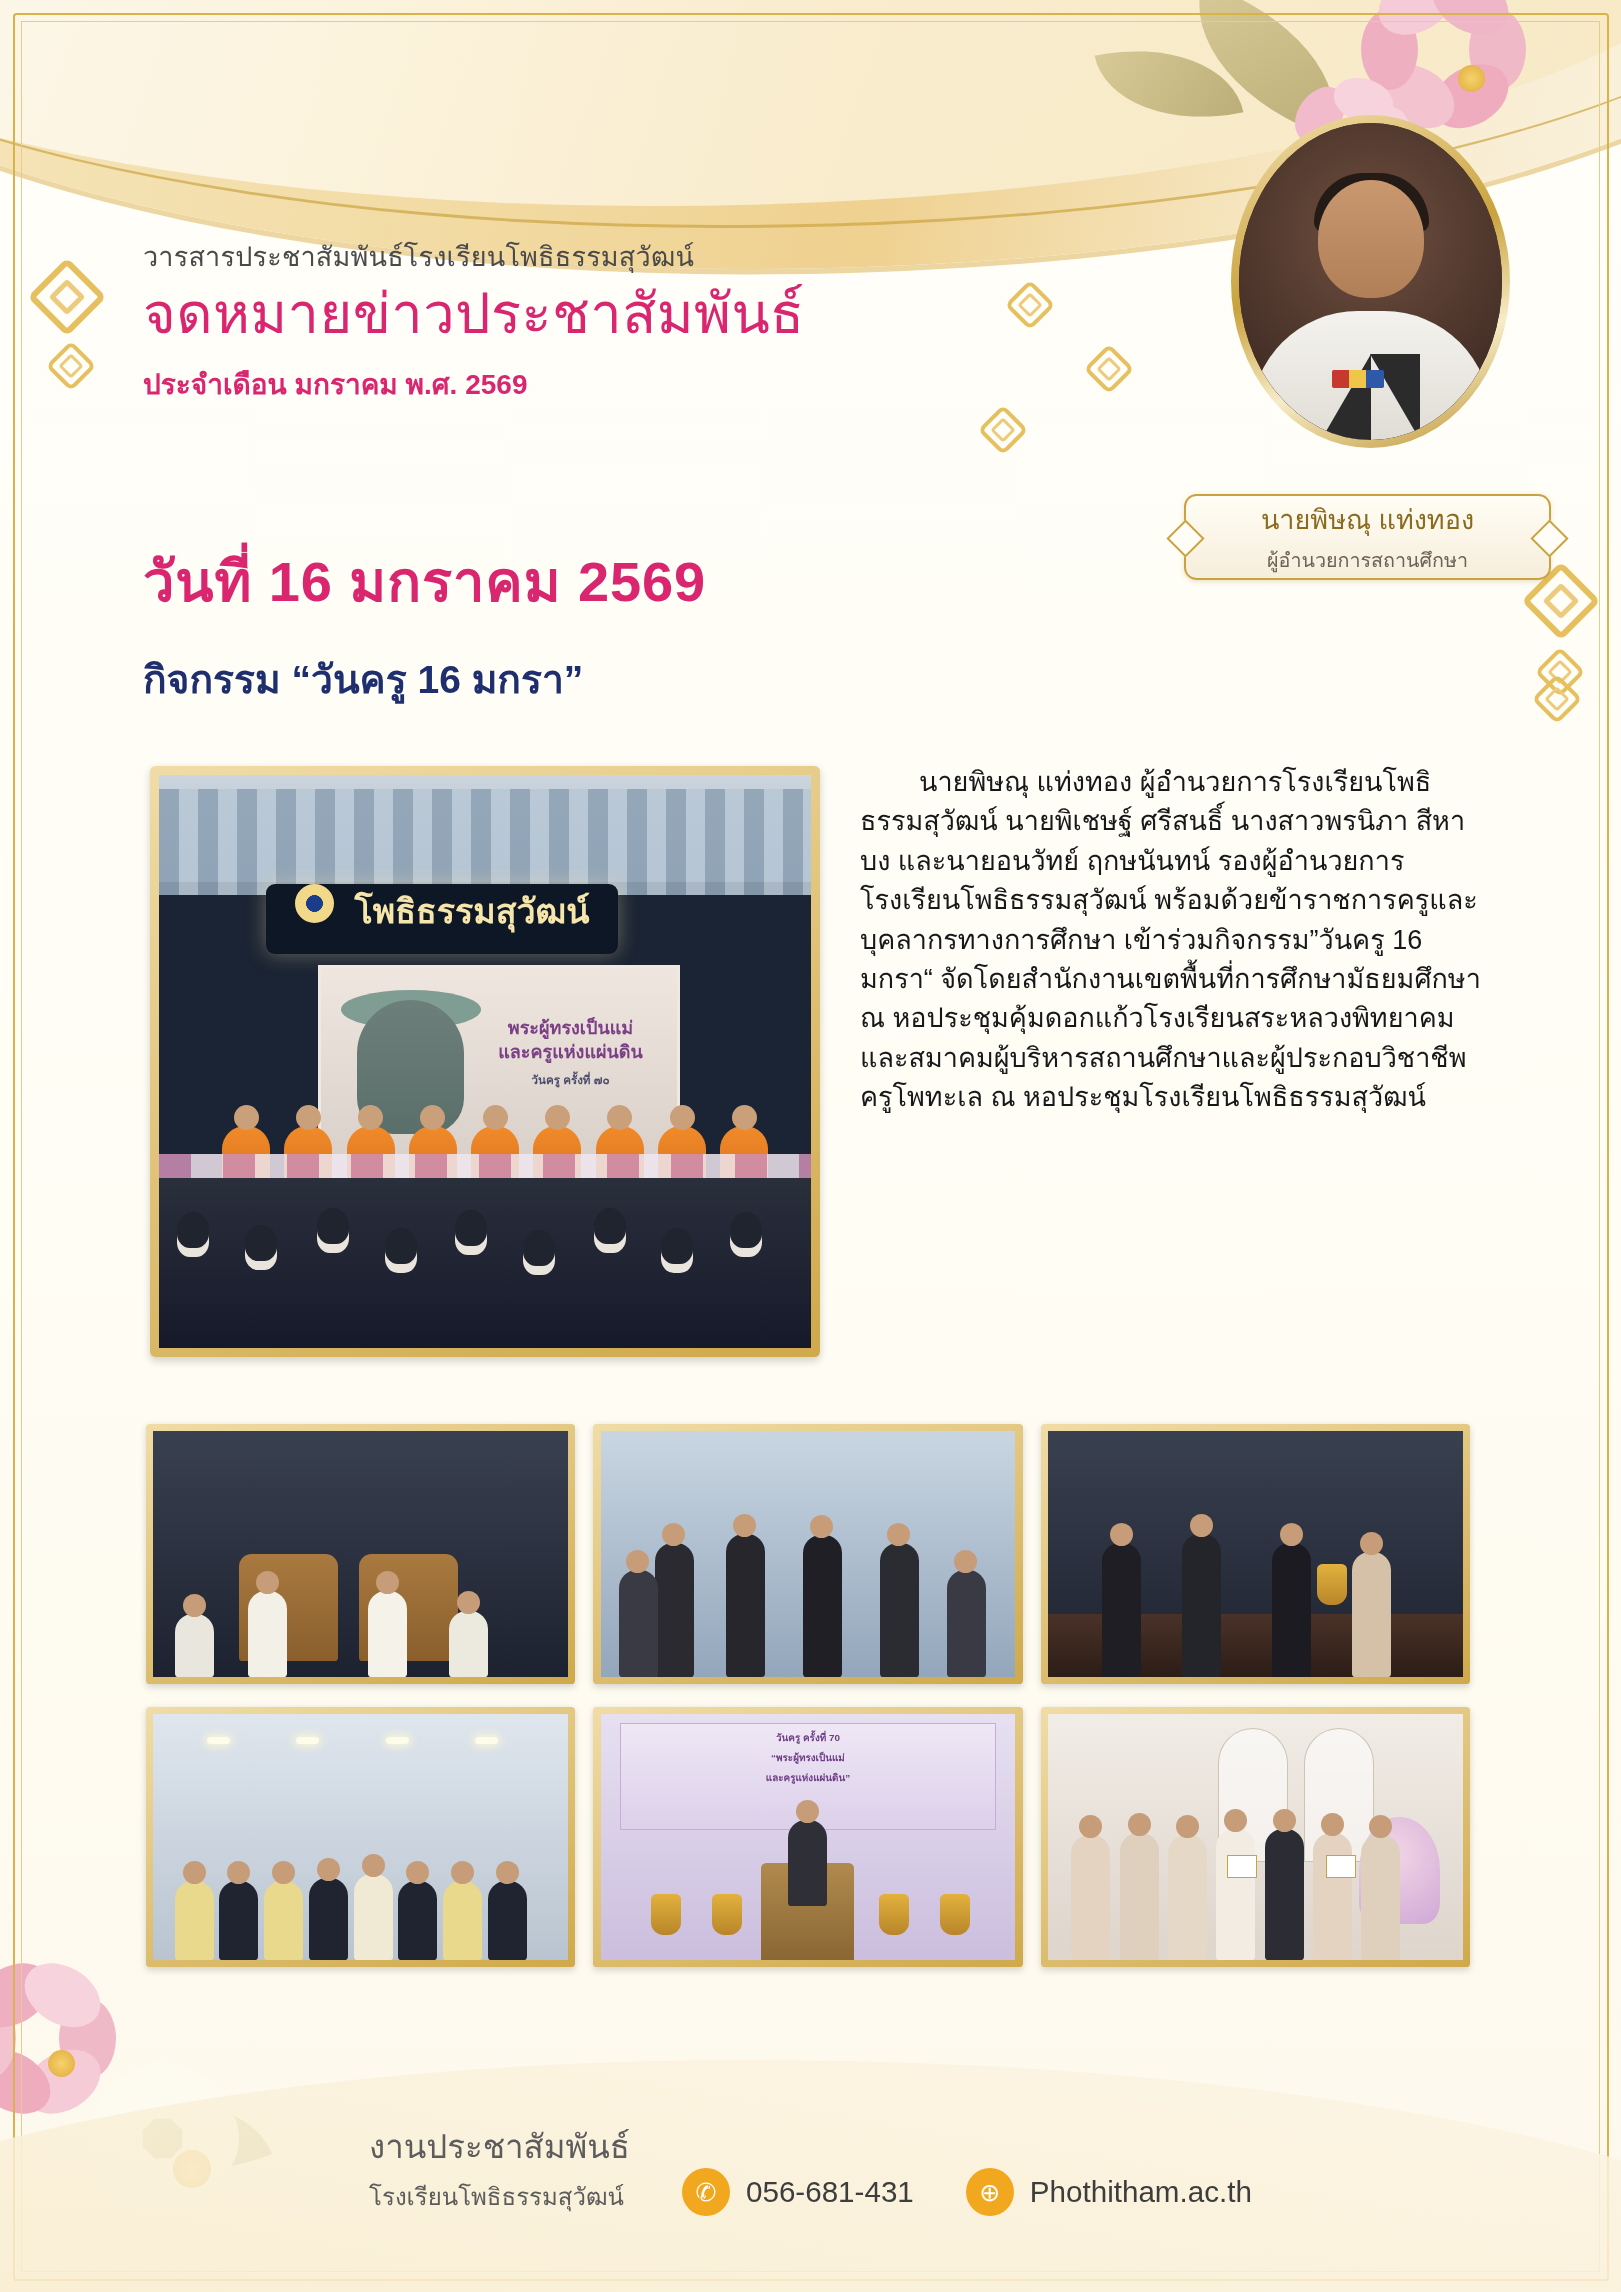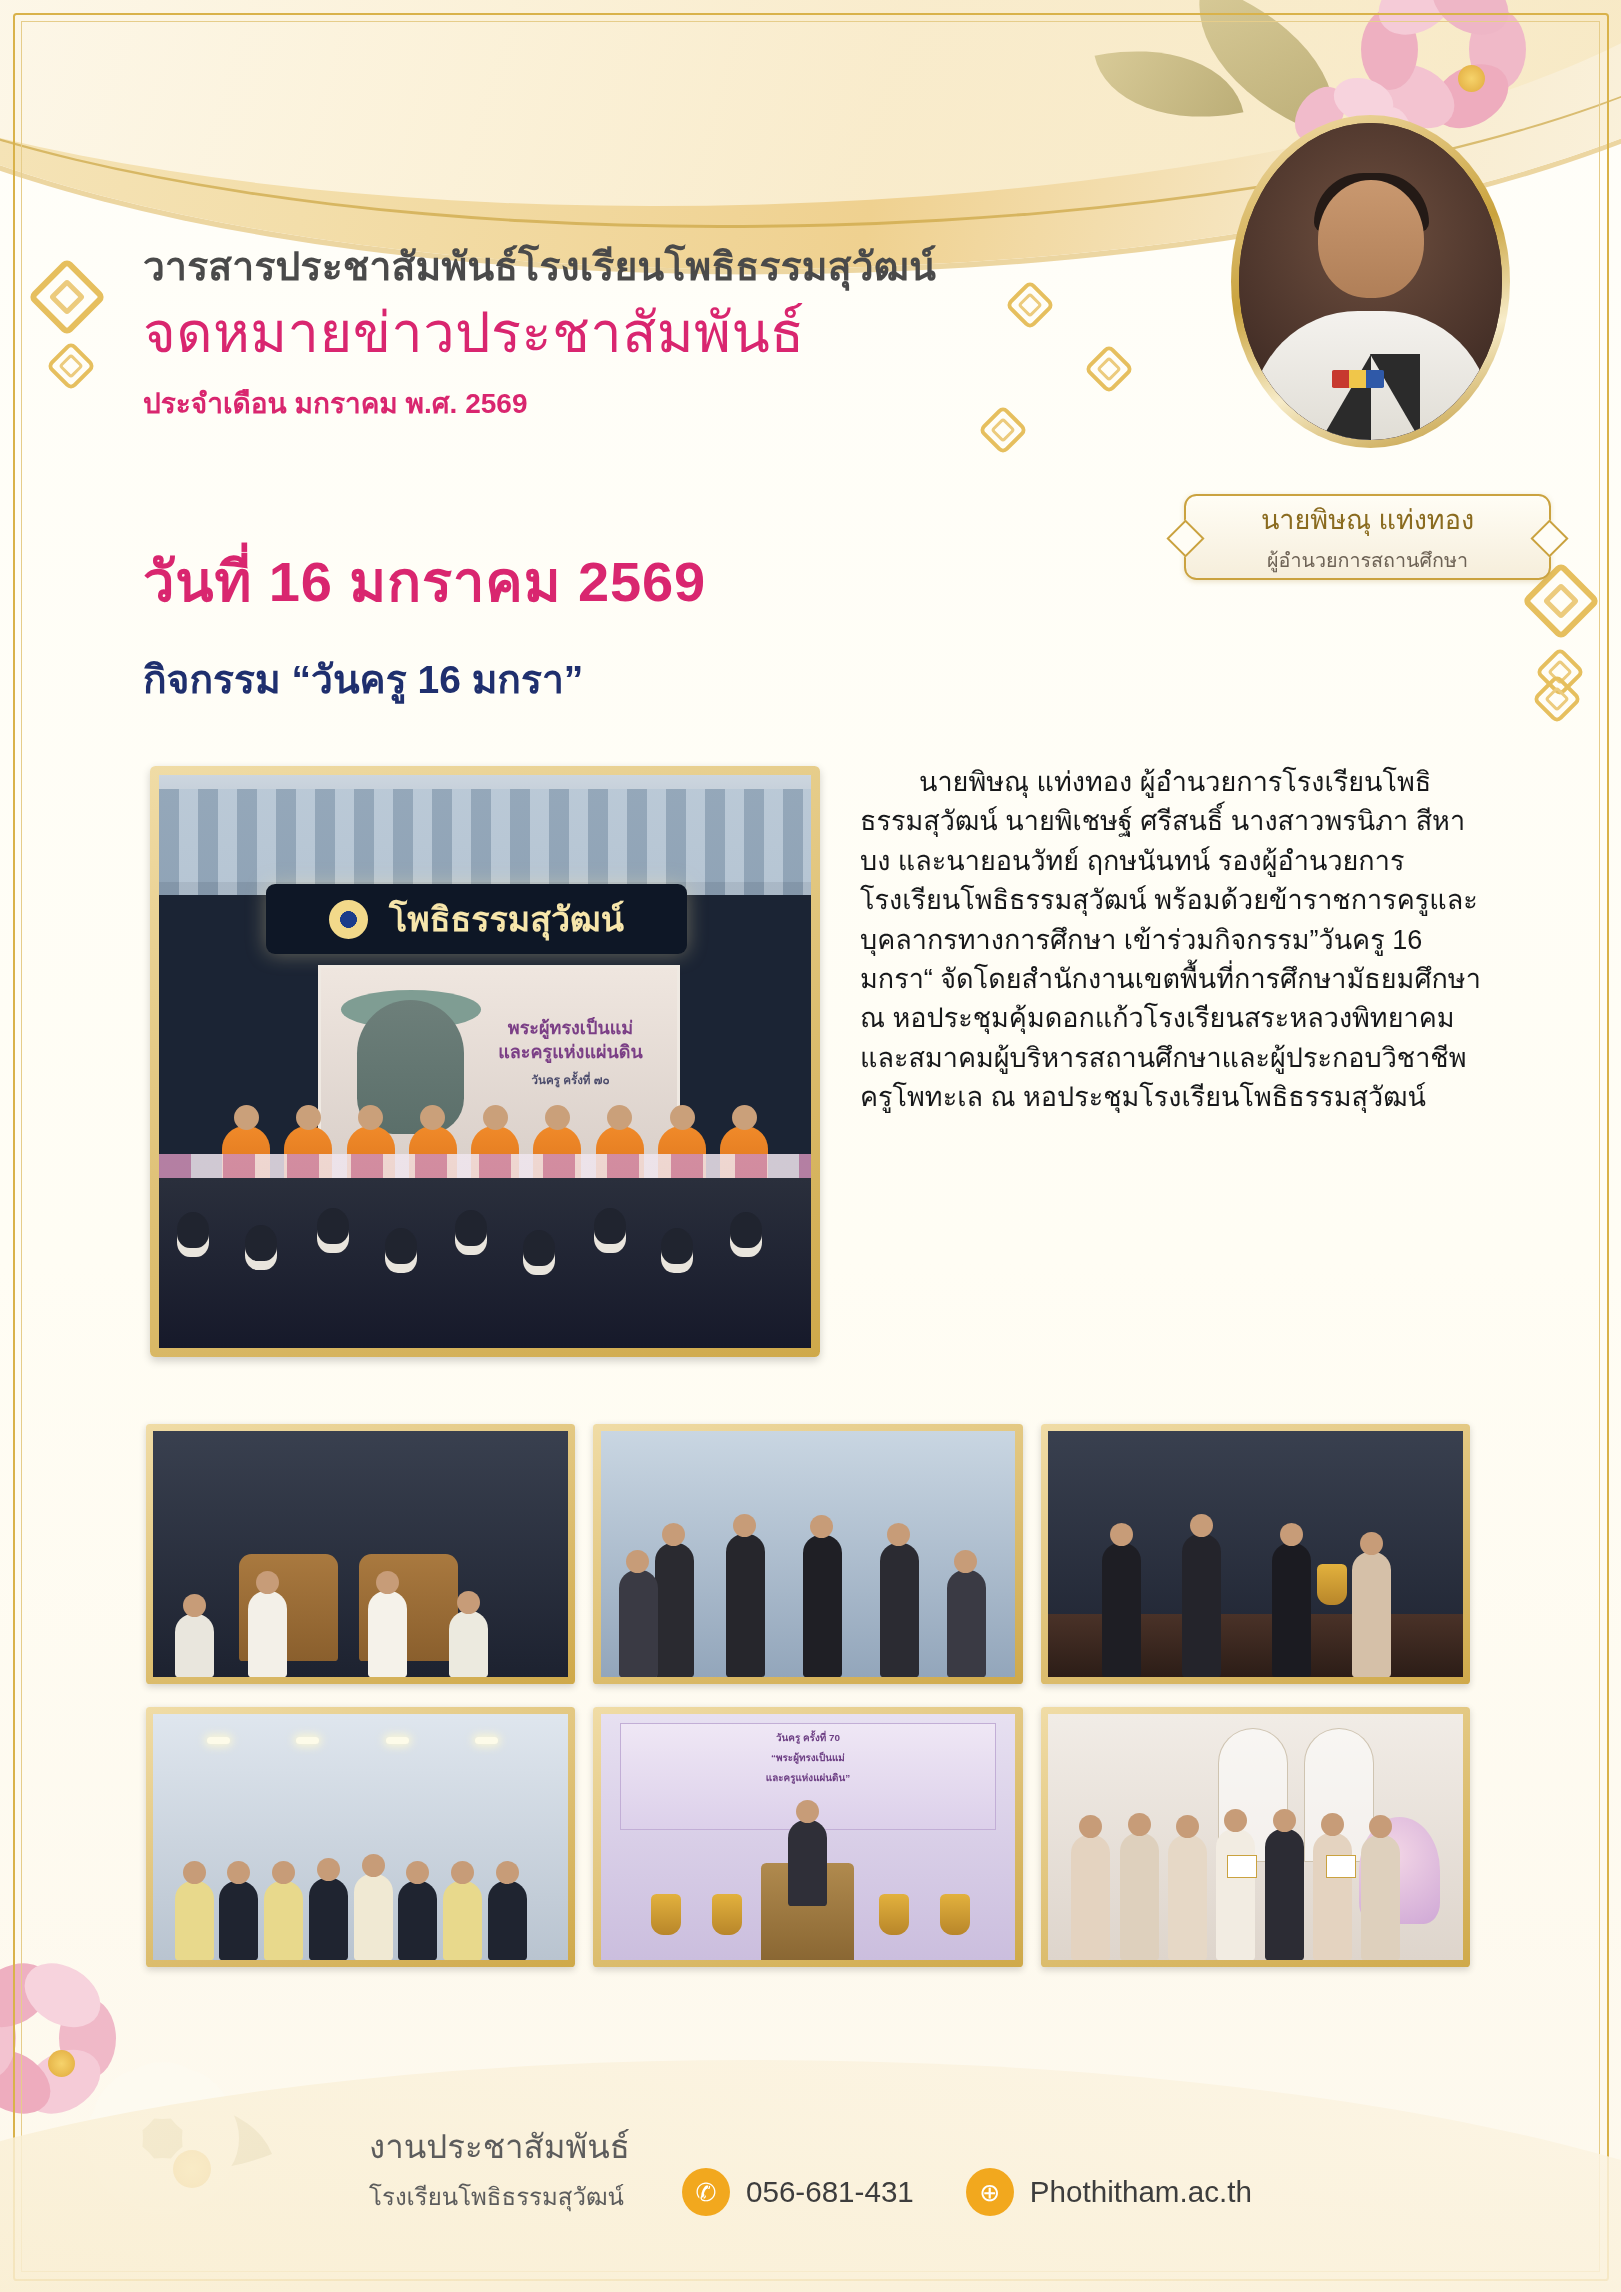--- a/index.html
+++ b/index.html
@@ -111,25 +111,24 @@
   .motif.sm::after{ inset:5.4px; border-width:3.6px;}
 
   
   .header {
     position: absolute;
     left: 143px;
     top: 235px;
     width: 985px;
   }
   .kicker {
-    font-size: 39px;
+    font-size: 27px;
     color: #4a4a4a;
     letter-spacing: 0.2px;
     margin-bottom: 5.4px;
-    font-weight: bold;
   }
   .main-title {
     font-size: 56px;
     font-weight: normal;
     color: #d9266f;
     letter-spacing: 0.4px;
     line-height: 1.12;
     text-shadow: 0 1.8px 0 rgba(255,255,255,.85);
   }
   .month {
@@ -274,24 +273,24 @@
     position:absolute; top:0; left:0; right:0; height: 107px;
     background: linear-gradient(180deg,#cdd6df,#9fb0c0);
   }
   .hall-drape {
     position:absolute; top: 14.3px; left: 0; right: 0; height: 106px;
     background: repeating-linear-gradient(90deg,#8fa3b6 0 19.7px,#b9c8d6 19.7px 39px);
     opacity:.9;
   }
   .sign {
     position:absolute; top: 109px; left: 107px;
-    width: 421px; height: 70px;
+    width: 352px; height: 70px;
     background: #0e1726;
     border-radius: 9px;
-    display:flex; align-items:center; justify-content:center;
+    display:flex; justify-content:center;
     gap: 21px;
     box-shadow: 0 0 19.7px rgba(255,235,170,.35);
   }
   .sign .wheel {
     width: 39px; height: 39px; border-radius:50%;
     border: 5.4px solid #f2d98a;
     background: radial-gradient(circle,#1b3c8a 40%, #f2d98a 42%);
   }
   .sign .stext { color: #f7e6ab; font-size: 34px; font-weight: bold; }
   .screen {

